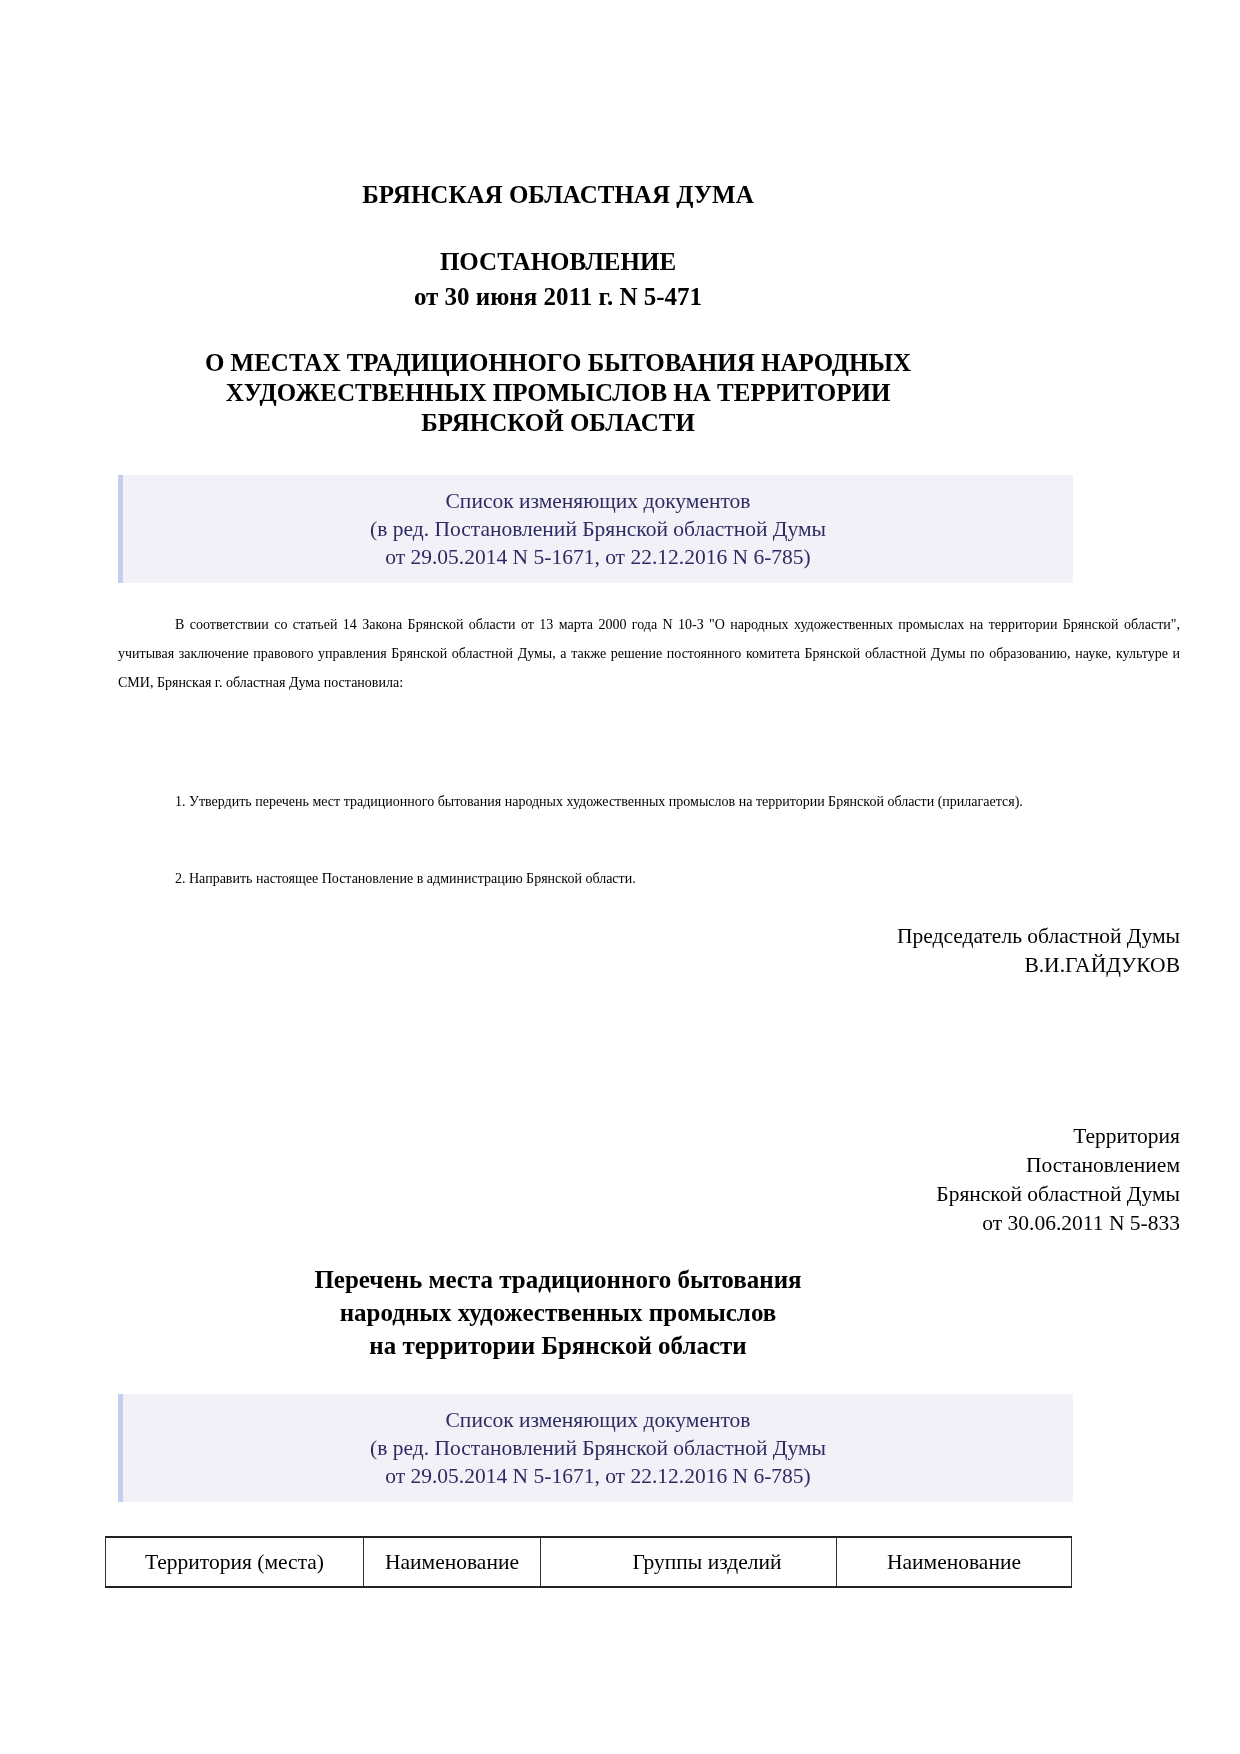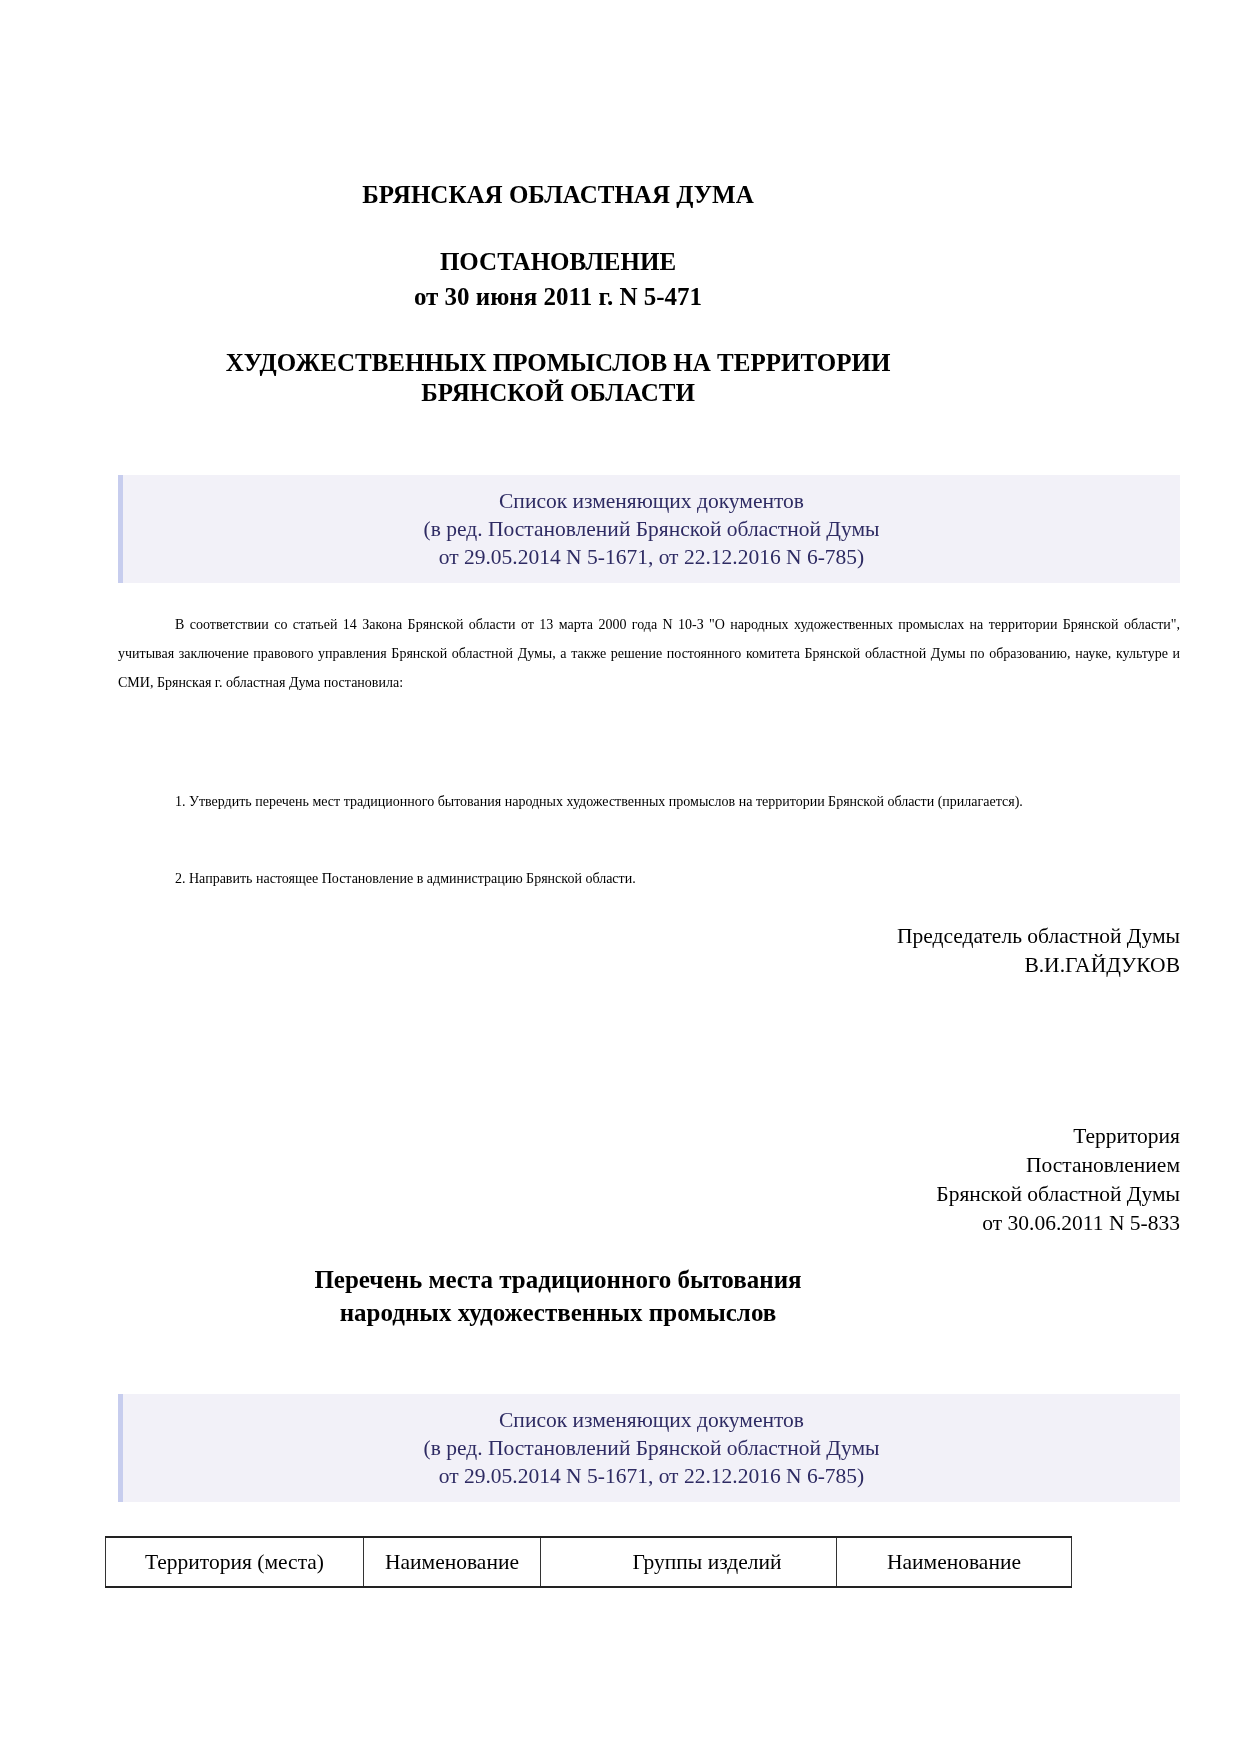--- a/index.html
+++ b/index.html
@@ -15,21 +15,21 @@
     }
     .para {
       left: 118px; width: 1062px; text-align: justify;
       font-size: 14px; line-height: 29px;
     }
     .para .indent { display: inline-block; width: 57px; }
     .right-block {
       right: 60px; text-align: right; font-size: 21.5px; line-height: 29px; font-family: Liberation Serif, serif;
     }
     .changes-box {
-      left: 118px; width: 1062px;
+      left: 118px; width: 955px;
       background: #f2f1f8;
       border-left: 5px solid #c7cdee;
       box-sizing: border-box;
       text-align: center;
       color: #2e2b63;
       font-size: 21.5px; line-height: 28px;
     }
     .changes-box .line { display: block; }
     table.list-table {
       position: absolute; left: 105px; top: 1536px;
@@ -48,20 +48,21 @@
 <body>
 
 <div>
 
   <div class="abs center title" style="top:180px;">БРЯНСКАЯ ОБЛАСТНАЯ ДУМА</div>
 
   <div class="abs center title" style="top:247px;">ПОСТАНОВЛЕНИЕ</div>
   <div class="abs center title" style="top:282px;">от 30 июня 2011 г. N 5-471</div>
 
   <div class="abs center title" style="top:348px;">
+    <div>О МЕСТАХ ТРАДИЦИОННОГО БЫТОВАНИЯ НАРОДНЫХ</div>
     <div>ХУДОЖЕСТВЕННЫХ ПРОМЫСЛОВ НА ТЕРРИТОРИИ</div>
     <div>БРЯНСКОЙ ОБЛАСТИ</div>
   </div>
 
   <div class="abs changes-box" style="top:475px; height:108px; padding-top:12px;">
     <span class="line">Список изменяющих документов</span>
     <span class="line">(в ред. Постановлений Брянской областной Думы</span>
     <span class="line">от 29.05.2014 N 5-1671, от 22.12.2016 N 6-785)</span>
   </div>
 
@@ -85,20 +86,21 @@
   <div class="abs right-block" style="top:1122px;">
     <div>Территория</div>
     <div>Постановлением</div>
     <div>Брянской областной Думы</div>
     <div>от 30.06.2011 N 5-833</div>
   </div>
 
   <div class="abs center title" style="top:1263px; line-height:33px;">
     <div>Перечень места традиционного бытования</div>
     <div>народных художественных промыслов</div>
+    <div>на территории Брянской области</div>
   </div>
 
   <div class="abs changes-box" style="top:1394px; height:108px; padding-top:12px;">
     <span class="line">Список изменяющих документов</span>
     <span class="line">(в ред. Постановлений Брянской областной Думы</span>
     <span class="line">от 29.05.2014 N 5-1671, от 22.12.2016 N 6-785)</span>
   </div>
 
   <table class="list-table">
     <thead>

